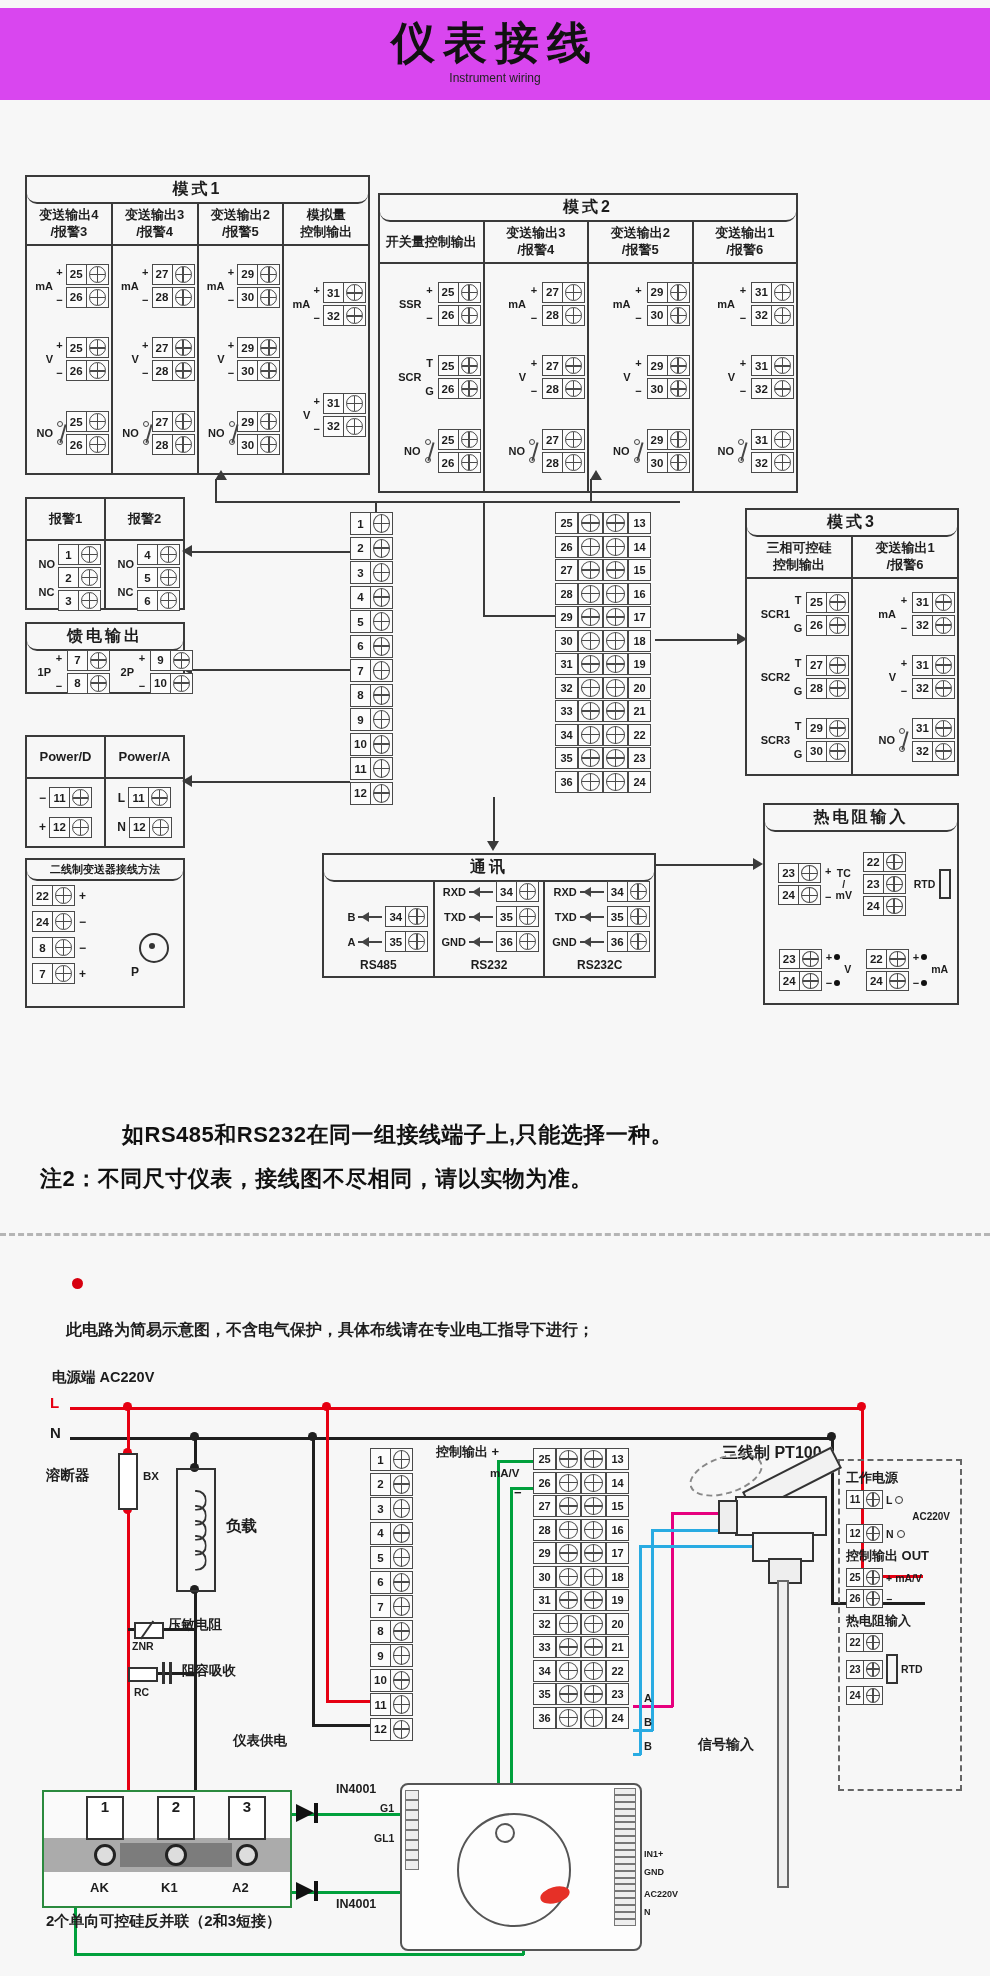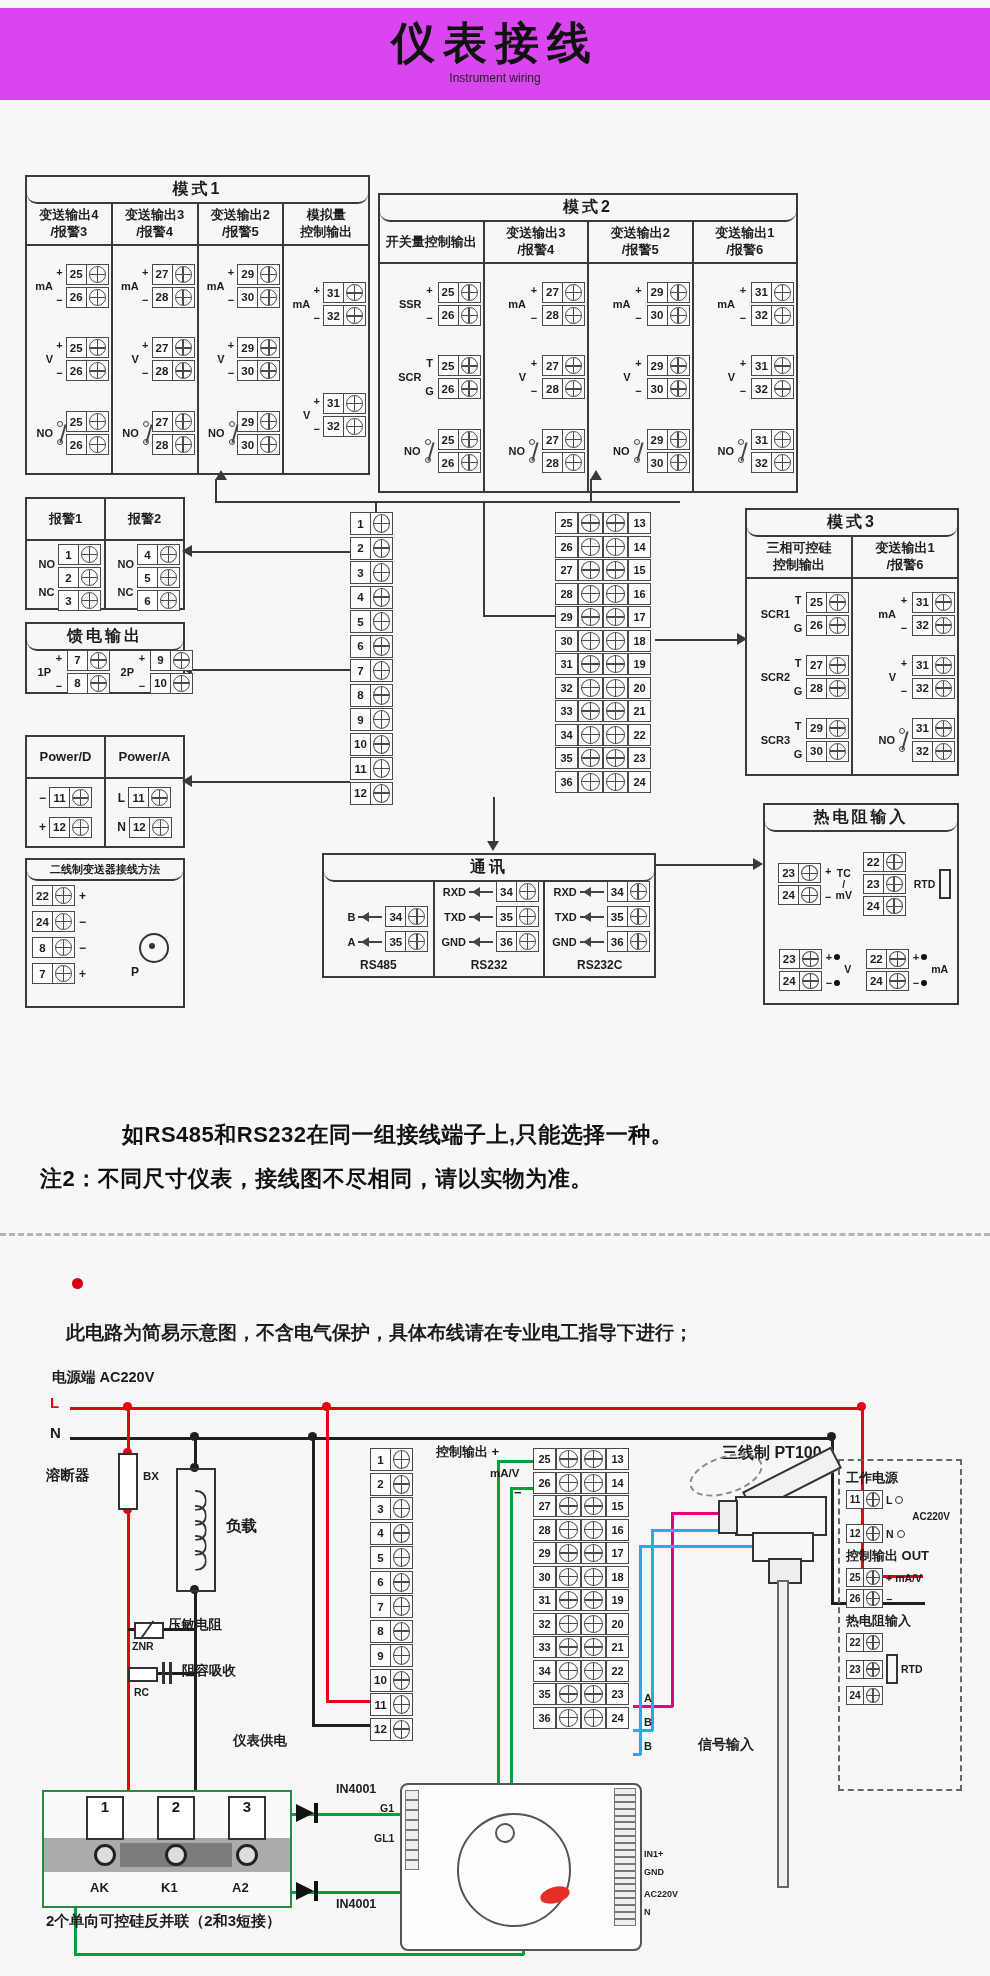--- a/index.html
+++ b/index.html
@@ -73,21 +73,21 @@
   .m-signs{display:flex;flex-direction:column;justify-content:space-between;height:38px;font-size:11px;font-weight:bold;}
   .m-sign{display:flex;align-items:center;gap:2px;}
   .m-dot{width:6px;height:6px;background:#111;border-radius:50%;}
   .m-rtd{width:8px;height:26px;border:2px solid #333;}
   .m-cell .term{height:18px;}
   
   .note{position:absolute;font-size:22px;font-weight:bold;color:#111;letter-spacing:0.5px;}
   .dash-div{position:absolute;left:0;top:1233px;width:990px;border-top:3px dashed #b5b5b5;}
   .s2-bullet{position:absolute;left:72px;top:1278px;width:11px;height:11px;background:#d7000f;border-radius:50%;}
   .s2-title{position:absolute;left:95px;top:1258px;font-size:26px;font-weight:bold;letter-spacing:2px;}
-  .s2-sub{position:absolute;left:66px;top:1320px;font-size:19px;font-weight:bold;}
+  .s2-sub{position:absolute;left:66px;top:1320px;font-size:16px;font-weight:bold;}
   
   .clab{position:absolute;font-weight:bold;}
   
   .wire{position:absolute;}
   .dot{position:absolute;border-radius:50%;}
   .tri{position:absolute;width:0;height:0;}
   .fuse{position:absolute;left:118px;top:1453px;width:20px;height:57px;border:2.5px solid #333;background:#fff;box-sizing:border-box;}
   .loadbox{position:absolute;left:176px;top:1468px;width:40px;height:124px;border:2.5px solid #333;box-sizing:border-box;display:flex;flex-direction:column;align-items:center;justify-content:center;}
   .bump{width:17px;height:17px;border:2.6px solid #333;border-radius:50%;clip-path:inset(0 0 0 46%);margin:-3px 0;}
   .znr-sym{position:absolute;left:134px;top:1622px;width:26px;height:13px;border:2px solid #333;background:#fff;}

